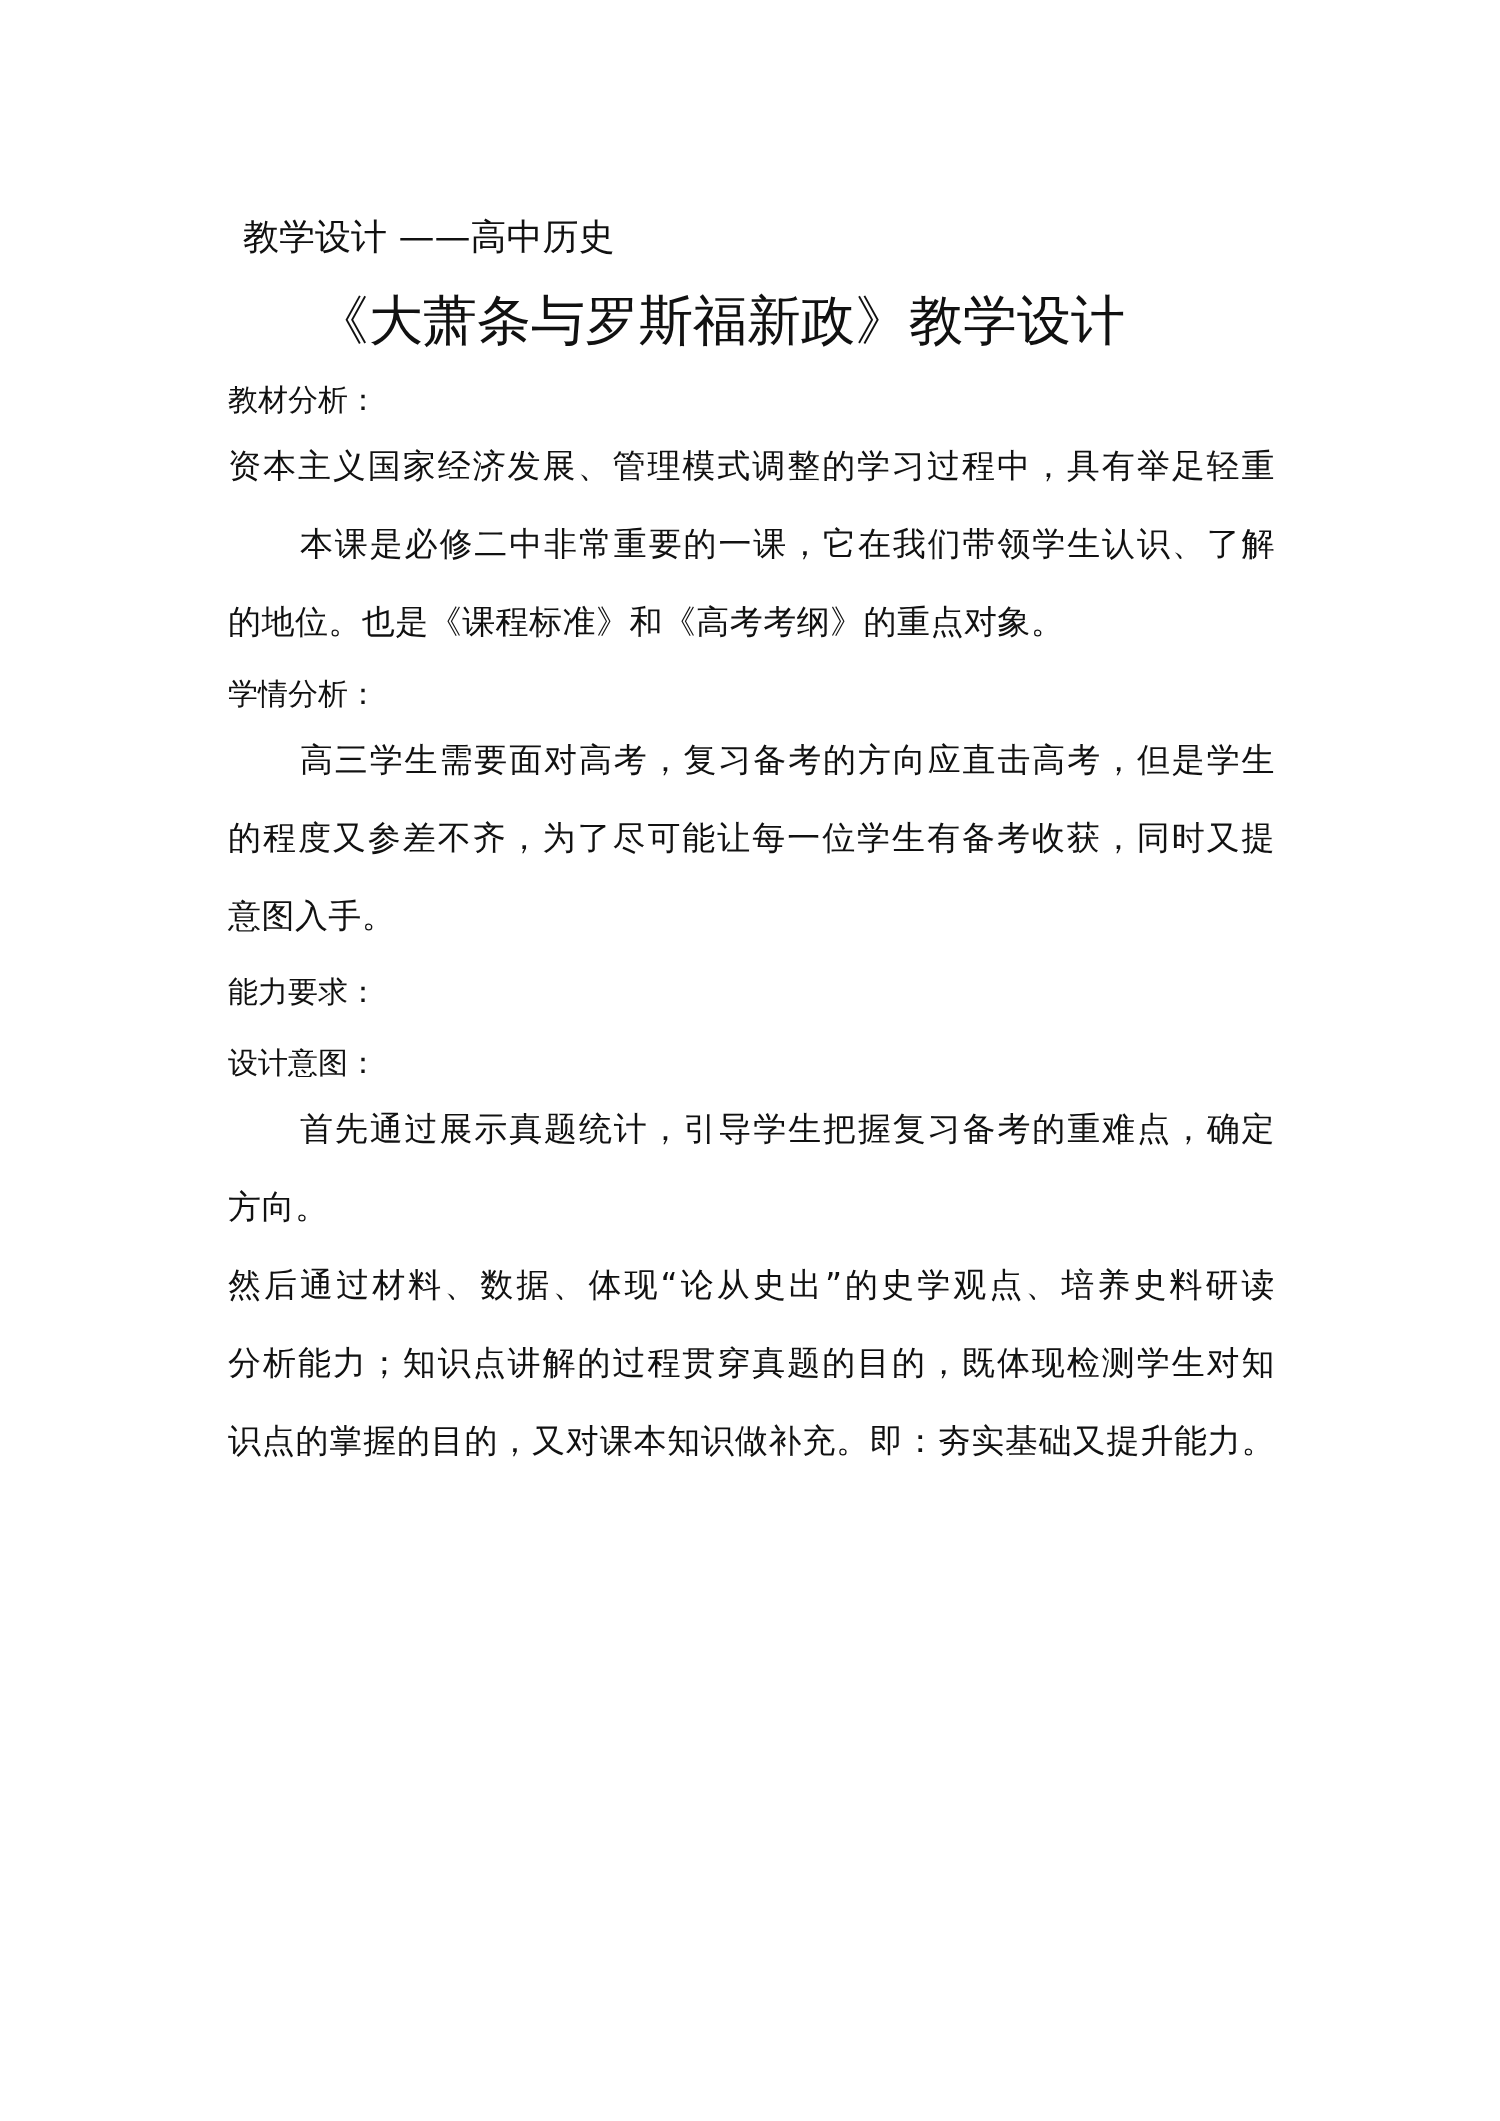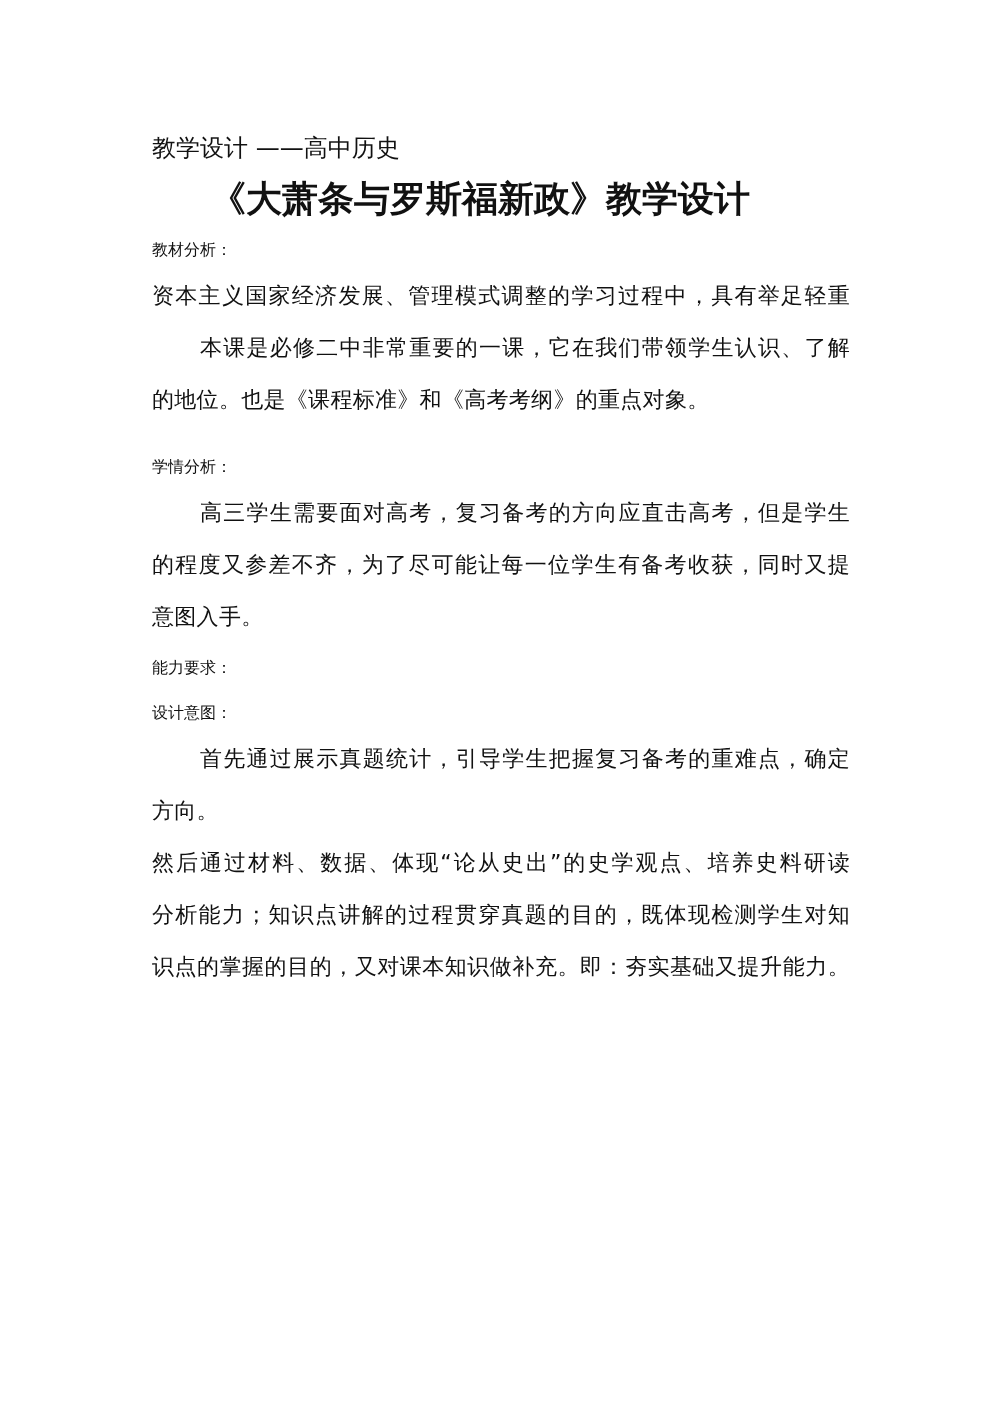--- a/index.html
+++ b/index.html
@@ -18,37 +18,37 @@
     .page {
       position: absolute;
       left: 152px;
       top: 128px;
       width: 698px;
     }
     .subject-line {
       font-size: 24px;
       line-height: 40px;
       height: 40px;
-      margin: 0;
+      margin: 10px;
       white-space: nowrap;
     }
     .doc-title {
       font-size: 36px;
       line-height: 54px;
       height: 54px;
       margin: 4px 0 0 -152px;
       width: 948px;
       text-align: center;
       padding-left: 12px;
       box-sizing: border-box;
       white-space: nowrap;
-      font-weight: bold;
+      font-weight: normal;
     }
     .section-heading {
-      font-size: 16px;
+      font-size: 20px;
       line-height: 40px;
       height: 40px;
       margin: 0;
       font-weight: normal;
       white-space: nowrap;
     }
     .para {
       font-size: 22px;
       line-height: 52px;
       margin: 0;
@@ -59,21 +59,21 @@
     .line {
       display: block;
       white-space: nowrap;
       height: 52px;
     }
     .line.justify {
       text-align: justify;
       text-align-last: justify;
     }
     .sec-jiaocai { margin-top: 4px; }
-    .sec-xueqing { margin-top: 21px; }
+    .sec-xueqing { margin-top: 0; }
     .sec-nengli { margin-top: 6px; font-family: Liberation Mono, monospace; }
     .sec-sheji { margin-top: 4px; }
   </style>
 </head>
 <body>
 
 <div class="page">
 
   <p class="subject-line">教学设计 ——高中历史</p>
 

